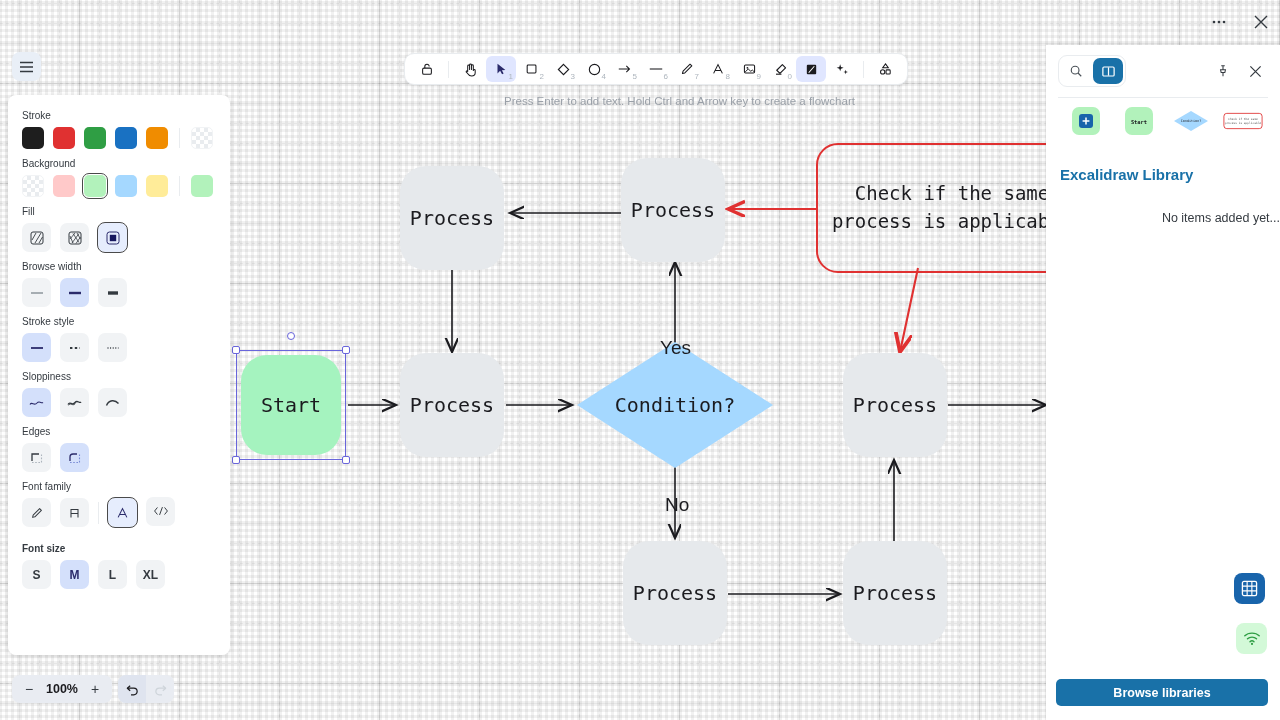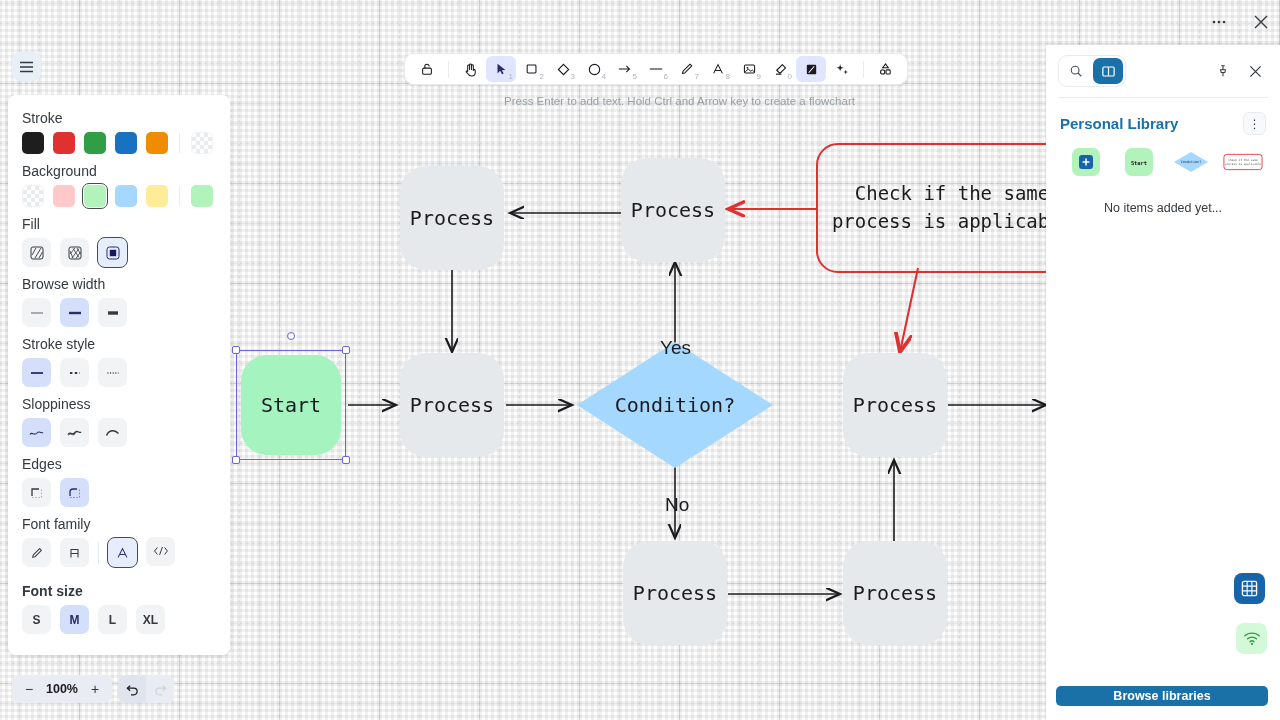--- a/index.html
+++ b/index.html
@@ -96,21 +96,21 @@
   }
   .tool-sep { width:1px; height:17px; background:#e9ecef; margin:0 5px; }
 
   
   #left-panel {
     position:absolute; left:8px; top:95px; width:222px; height:560px;
     background:#ffffff; border-radius:8px;
     box-shadow: 0 1px 5px rgba(0,0,0,0.12);
     padding: 12px 14px 0 14px; overflow:hidden;
   }
-  .sec-title { font-size:14px; color:#343a40; margin: 9px 0 6px 0; }
+  .sec-title { font-size:10px; color:#343a40; margin: 9px 0 6px 0; }
   .sec-title:first-child { margin-top: 3px; }
   .swatch-row { display:flex; align-items:center; gap:9px; }
   .swatch { width:22px; height:22px; border-radius:5px; cursor:pointer; }
   .swatch.sel { outline:1.3px solid #4a4a4a; outline-offset:1px; }
   .swatch-sep { width:1px; height:20px; background:#e9ecef; margin: 0 2px; }
   .transparent-sw {
     background-image:
       linear-gradient(45deg, #e9ecef 25%, transparent 25%, transparent 75%, #e9ecef 75%),
       linear-gradient(45deg, #e9ecef 25%, transparent 25%, transparent 75%, #e9ecef 75%);
     background-size: 8px 8px; background-position: 0 0, 4px 4px;
@@ -152,23 +152,23 @@
   #lib-divider { height:1px; background:#e9ecef; margin: 0 12px; }
   .lib-sec-head { display:flex; align-items:center; justify-content:space-between; padding: 14px 14px 4px 14px; }
   .lib-sec-title { color:#1971a8; font-size:15px; font-weight:700; }
   .lib-dots {
     width:23px; height:23px; border-radius:6px; background:#f8f9fa;
     border:1px solid #e9ecef; display:flex; align-items:center; justify-content:center;
     cursor:pointer; color:#343a40; font-size:12px; line-height:1;
   }
   .lib-items { display:flex; gap:10px; padding: 8px 14px 0 20px; align-items:center; }
   .lib-item { width:42px; height:30px; display:flex; align-items:center; justify-content:center; cursor:pointer; }
-  .lib-empty { text-align:center; color:#343a40; font-size:12.5px; padding-top:24px; }
+  .lib-empty { text-align:right; color:#343a40; font-size:12.5px; padding-top:24px; }
   #browse-btn {
-    position:absolute; left:1056px; bottom:14px; width:212px; height:20px;
+    position:absolute; left:1056px; bottom:14px; width:212px; height:27px;
     background:#1971a8; color:#fff; border:none; border-radius:5px;
     font-size:12.5px; font-weight:700; cursor:pointer;
     font-family:"Liberation Sans", sans-serif;
   }
 
   
   .float-btn {
     position:absolute; width:31px; height:31px; border-radius:8px;
     display:flex; align-items:center; justify-content:center; cursor:pointer;
   }
@@ -610,24 +610,20 @@
         </svg>
       </div>
       <div class="lib-head-btn">
         <svg width="13" height="13" viewBox="0 0 14 14">
           <path d="M1.5,1.5 L12.5,12.5 M12.5,1.5 L1.5,12.5" stroke="#343a40" stroke-width="1.3"></path>
         </svg>
       </div>
     </div>
     <div id="lib-divider"></div>
 
-    <div class="lib-sec-head">
-      <div class="lib-sec-title">Personal Library</div>
-      <div class="lib-dots">⋮</div>
-    </div>
 
     <div class="lib-items">
       <div class="lib-item">
         <svg width="42" height="30" viewBox="0 0 42 30">
           <rect x="6" y="1" width="28" height="28" rx="7" fill="#b2f2bb"></rect>
           <rect x="13" y="8" width="14" height="14" rx="3" fill="#1864ab"></rect>
           <path d="M20,11.6 V18.4 M16.6,15 H23.4" stroke="#ffffff" stroke-width="1.5"></path>
         </svg>
       </div>
       <div class="lib-item">
@@ -644,20 +640,23 @@
       </div>
       <div class="lib-item">
         <svg width="44" height="30" viewBox="0 0 44 30">
           <rect x="2" y="7" width="40" height="16" rx="3" fill="none" stroke="#e03131" stroke-width="0.9"></rect>
           <text x="22" y="13.8" text-anchor="middle" font-family="DejaVu Sans Mono, monospace" font-size="3" fill="#555">Check if the same</text>
           <text x="22" y="18.4" text-anchor="middle" font-family="DejaVu Sans Mono, monospace" font-size="3" fill="#555">process is applicable</text>
         </svg>
       </div>
     </div>
 
+    <div class="lib-sec-head" style="padding-top:30px;">
+      <div class="lib-sec-title">Excalidraw Library</div>
+    </div>
     <div class="lib-empty">No items added yet...</div>
   </div>
 
   <button id="browse-btn">Browse libraries</button>
 
   <div class="float-btn" id="grid-btn">
     <svg width="17" height="17" viewBox="0 0 18 18">
       <rect x="1.5" y="1.5" width="15" height="15" rx="1.6" fill="none" stroke="#ffffff" stroke-width="1.4"></rect>
       <path d="M6.5,1.8 V16.2 M11.5,1.8 V16.2 M1.8,6.5 H16.2 M1.8,11.5 H16.2" stroke="#ffffff" stroke-width="1.2"></path>
     </svg>

